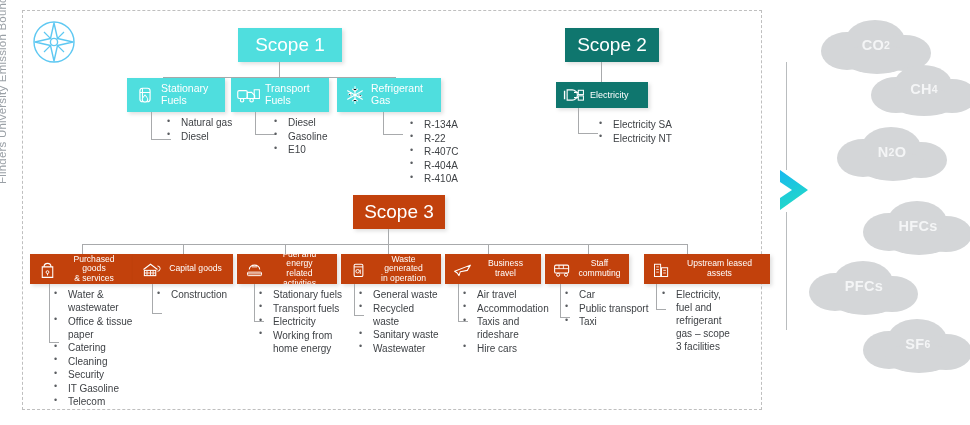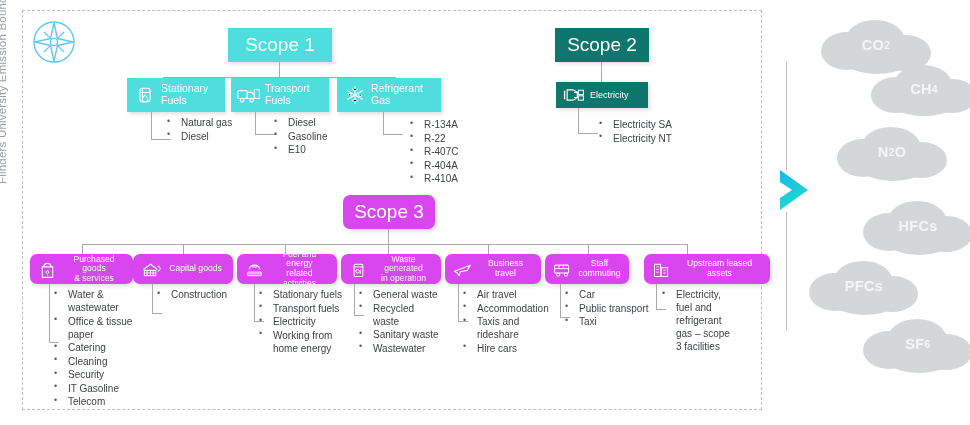--- a/index.html
+++ b/index.html
@@ -42,26 +42,26 @@
   .box {
     position: absolute;
     display: flex; align-items: center;
     color: #ffffff;
     box-shadow: 2px 2px 4px rgba(0,0,0,.13);
     overflow: hidden;
   }
   .box .bicon { flex: 0 0 auto; display: flex; align-items: center; justify-content: center; }
   .box .blab  { flex: 1 1 auto; line-height: 1.12; }
 
-  .scope-head { justify-content: flex-end; }
+  .scope-head { justify-content: flex-end; margin-left: 10px; }
   .scope-head .blab { text-align: center; font-size: 19px; font-weight: 400; }
 
   .s1 { background: #4fdede; }
   .s2 { background: #0f766e; }
-  .s3 { background: #d946ef; border-radius: 7px; }
+  .s3 { background: #c2410c; }
 
   .cat { height: 30px; padding: 0 4px 0 5px; }
   .cat .blab { font-size: 8.6px; text-align: center; padding: 0 3px; }
   .cat .bicon { width: 24px; height: 24px; }
 
   .sub1 { height: 34px; padding: 0 5px; }
   .sub1 .blab { font-size: 10.5px; }
   .sub1 .bicon { width: 26px; height: 26px; margin-right: 3px; }
 
   

